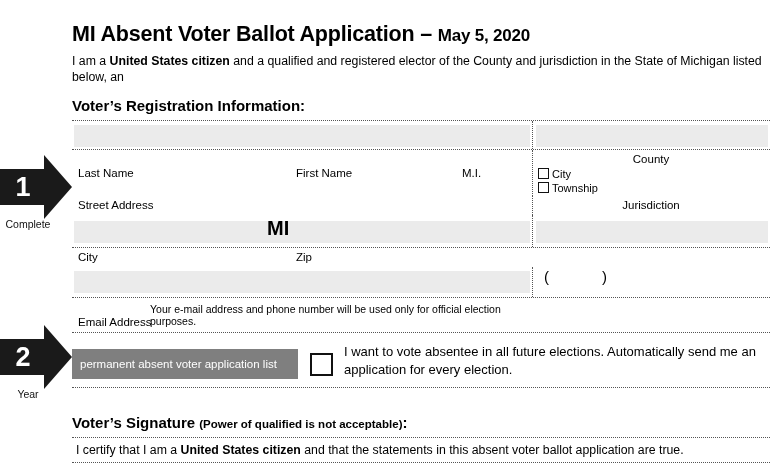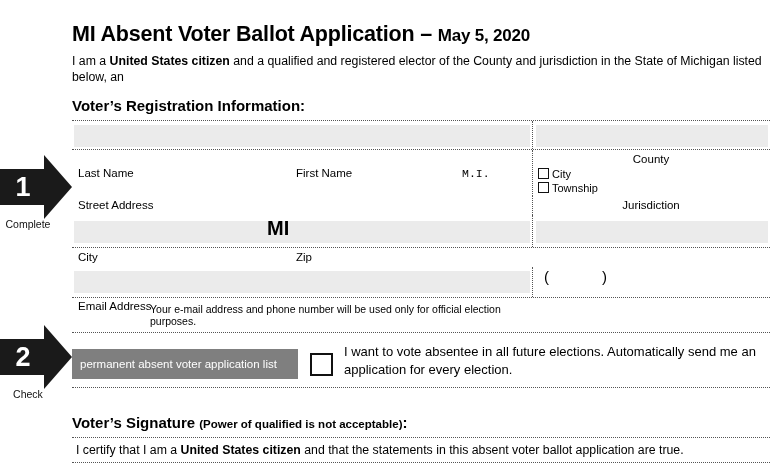--- a/index.html
+++ b/index.html
@@ -245,21 +245,21 @@
     </div>
     <div class="arrow-caption">Complete</div>
   </div>
 
   <div class="arrow" style="top:325px;">
     <div class="arrow-shape">
       <div class="arrow-body"></div>
       <div class="arrow-head"></div>
       <div class="arrow-num">2</div>
     </div>
-    <div class="arrow-caption">Check</div>
+    <div class="arrow-caption">Year</div>
   </div>
 
 </div>
 
 <div class="content">
 
   <h1 class="title"><span>MI Absent Voter Ballot Application – </span><span class="date">May 5, 2020</span></h1>
 
   <div class="intro">
     <span>I am a </span><b>United States citizen</b><span> and a qualified and registered elector of the County and jurisdiction in the State of Michigan listed below, an</span><br>
@@ -275,21 +275,21 @@
       </div>
       <div class="cell" style="width:238px;position:relative;">
         <div class="vdiv" style="left:0;"></div>
         <div class="fillbar" style="margin:4px 2px 0 4px;"></div>
       </div>
     </div>
 
     <div class="row" style="border-bottom:none;align-items:center;">
       <div class="cell labelline" style="width:218px;">Last Name</div>
       <div class="cell labelline" style="width:166px;">First Name</div>
-      <div class="cell labelline" style="width:76px;font-family:Liberation Mono, monospace;">M.I.</div>
+      <div class="cell labelline" style="width:76px;">M.I.</div>
       <div class="cell" style="width:238px;position:relative;height:46px;">
         <div class="vdiv" style="left:0;"></div>
         <div class="labelline" style="text-align:center;padding-left:0;">County</div>
         <div style="position:absolute;left:6px;top:18px;font-size:11px;"><span class="chk"></span><span>City</span></div>
         <div style="position:absolute;left:6px;top:32px;font-size:11px;"><span class="chk"></span><span>Township</span></div>
       </div>
     </div>
 
     <div class="row" style="border-bottom:none;align-items:center;">
       <div class="cell labelline" style="width:460px;">Street Address</div>
@@ -323,21 +323,21 @@
         <div class="vdiv" style="left:0;"></div>
         <div style="position:relative;height:26px;margin-left:4px;">
           <span class="paren">(</span>
           <span class="paren2">)</span>
         </div>
       </div>
     </div>
 
     <div class="row" style="border-bottom:none;height:22px;">
       <div class="cell" style="width:460px;position:relative;">
-        <span style="position:absolute;left:6px;top:2px;font-size:11.5px;">Email Address</span>
+        <span style="position:absolute;left:6px;top:18px;font-size:11.5px;">Email Address</span>
         <span class="small-note" style="position:absolute;left:78px;top:5px;">Your e-mail address and phone number will be used only for official election purposes.</span>
       </div>
     </div>
 
   </div>
 
   <div class="band-wrap">
     <div class="band">
       <div class="band-label">permanent absent voter application list</div>
       <div class="band-box">

